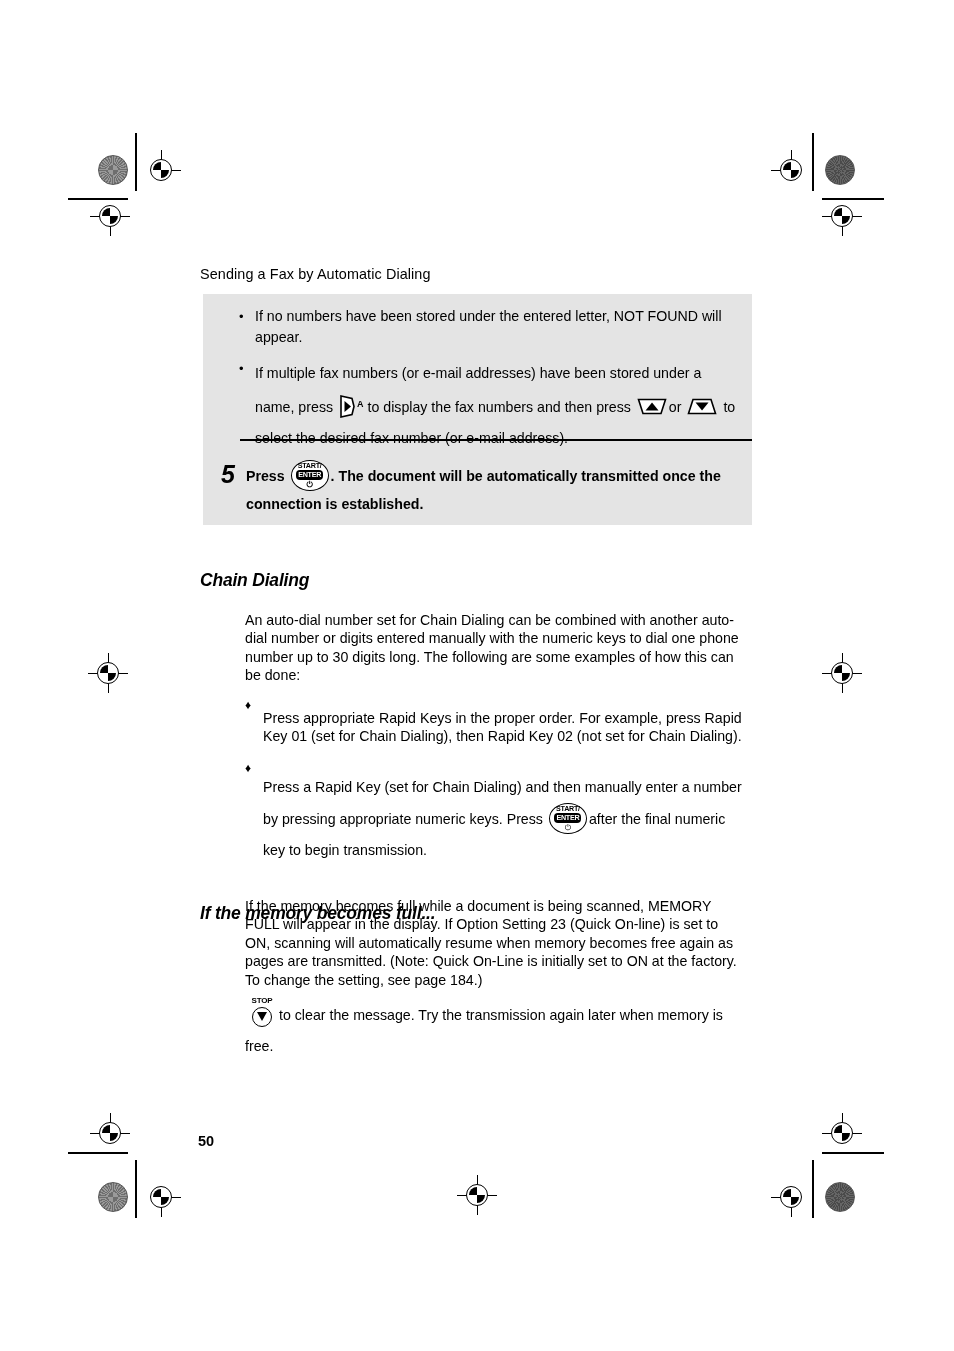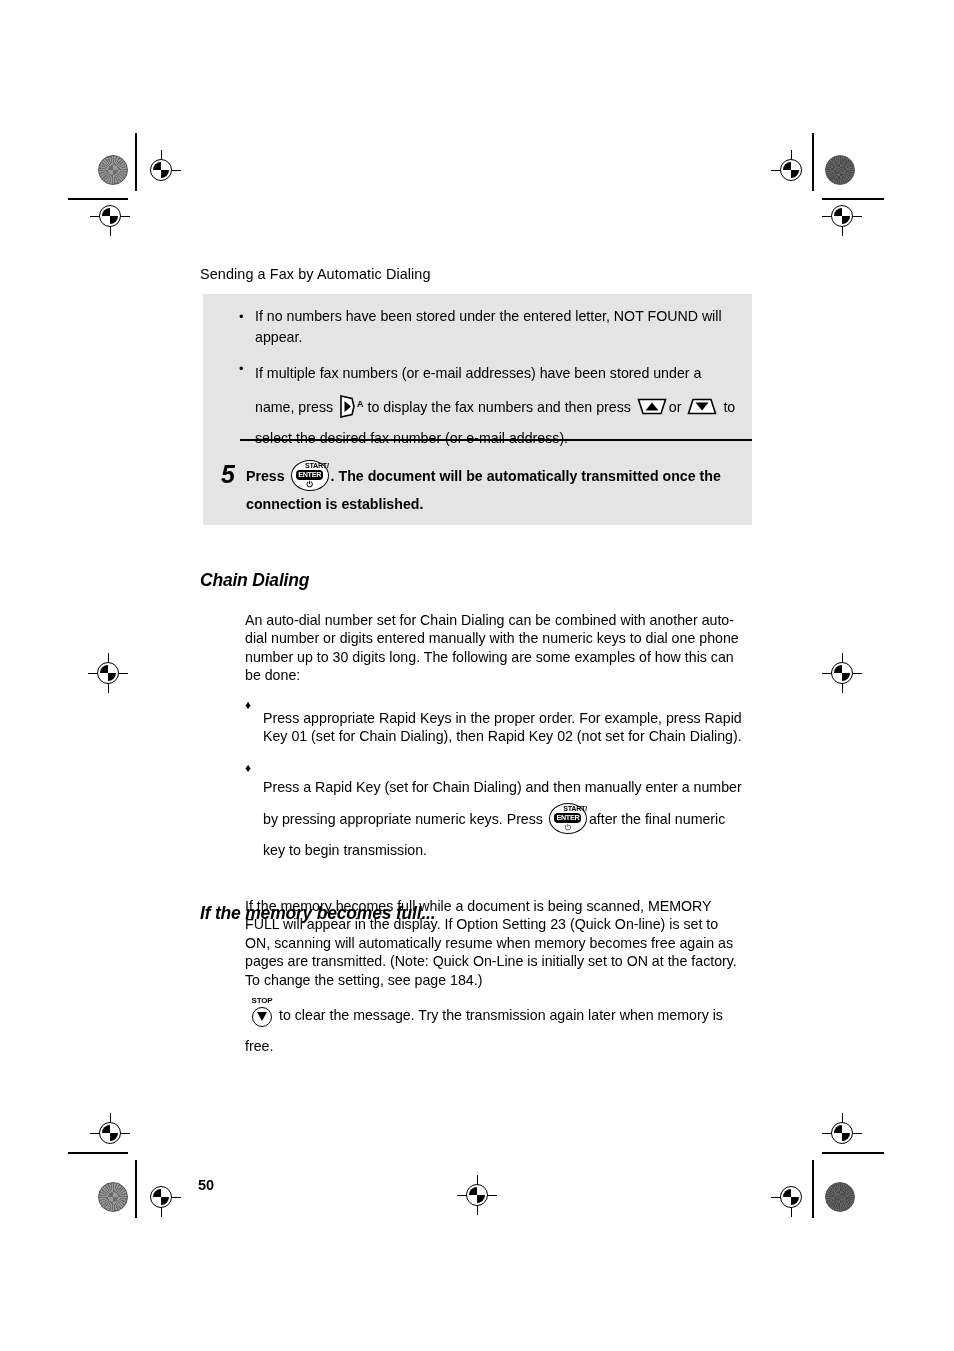--- a/index.html
+++ b/index.html
@@ -120,39 +120,39 @@
   .p-mem2  { top: 998px; line-height: 31px; width: 500px; }
 
   .diamond-list { position: absolute; left: 245px; top: 696px; width: 500px; }
   .dlist-row { display: flex; margin-bottom: 13px; }
   .dlist-row .dia { flex: 0 0 18px; font-size: 12px; line-height: 18.4px; }
   .dlist-row .txt { font-size: 14.2px; line-height: 18.4px; margin-top: 13px; }
   .dlist-row .txt.loose { line-height: 31px; }
 
   .page-num {
     position: absolute; left: 198px; top: 1133px;
-    font-size: 14.5px; font-weight: bold; margin-top: 44px;
+    font-size: 14.5px; font-weight: bold;
   }
 
   
   .key-startenter {
     display: inline-block;
     position: relative;
     width: 38px; height: 31px;
     vertical-align: -10px;
     margin: 0 2px;
   }
   .key-startenter .circ {
     position: absolute; left: 0; top: 0; width: 38px; height: 31px;
     border: 1.4px solid #000; border-radius: 50%;
     background: #fff;
   }
   .key-startenter .t1 {
     position: absolute; left: 0; top: 2px; width: 38px;
-    text-align: right; font-size: 7.2px; font-weight: bold;
+    text-align: center; font-size: 7.2px; font-weight: bold;
     letter-spacing: -0.3px; line-height: 8px;
   }
   .key-startenter .t2 {
     position: absolute; left: 5.5px; top: 10px; width: 27px; height: 10px;
     background: #000; color: #fff; border-radius: 4px;
     text-align: center; font-size: 7.2px; font-weight: bold;
     letter-spacing: -0.3px; line-height: 10px;
   }
   .key-startenter .pwr {
     position: absolute; left: 15px; top: 21px;

